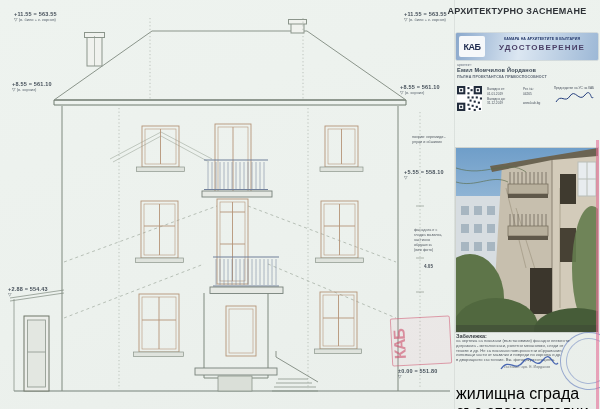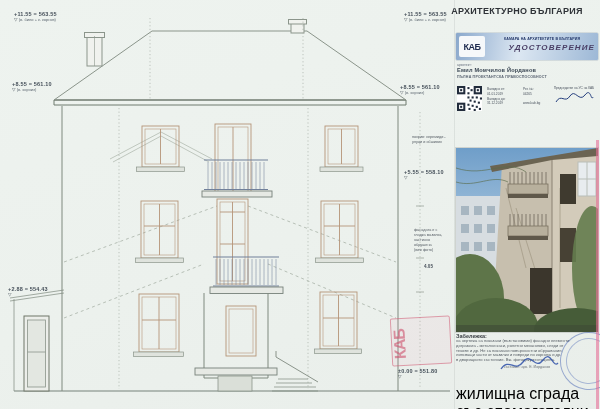--- a/index.html
+++ b/index.html
@@ -22,21 +22,21 @@
   .cert{position:absolute;left:456px;top:33px;width:142px;height:84px;}
   .cert-band{position:absolute;left:0;top:0;width:142px;height:27px;
     background:linear-gradient(100deg,#8aa8cc 0%,#dce7f2 45%,#9db8d6 100%);
     border-radius:1px;box-shadow:0 0 0 .5px rgba(90,110,140,.35);}
   .cert-logo{position:absolute;left:3px;top:3px;width:26px;height:21px;background:#f6f8fa;
     border-radius:2px;display:flex;align-items:center;justify-content:center;
     color:#1d2a4e;font-weight:bold;font-size:9px;letter-spacing:-.5px;}
   .cert-org{position:absolute;left:33px;top:4px;width:106px;font-size:3.6px;font-weight:bold;
     color:#24386b;text-align:center;letter-spacing:.1px;}
   .cert-doc{position:absolute;left:33px;top:10px;width:106px;font-size:8px;font-weight:bold;
-    color:#4a3f66;text-align:right;letter-spacing:1.1px;font-style:italic;}
+    color:#4a3f66;text-align:center;letter-spacing:1.1px;}
   .cert-role{position:absolute;left:1px;top:30px;font-size:3.4px;color:#6a7280;}
   .cert-name{position:absolute;left:1px;top:34px;font-size:5.6px;font-weight:bold;color:#3b4754;letter-spacing:.2px;}
   .cert-qual{position:absolute;left:1px;top:42px;font-size:3.6px;font-weight:bold;color:#5a6472;letter-spacing:.2px;}
   .cert-cols{position:absolute;left:0;top:52px;width:142px;height:30px;}
   .qr{position:absolute;left:1px;top:1px;}
   .cc{position:absolute;font-size:3.2px;color:#4a525e;line-height:1.5;}
   .c1{left:31px;top:2px;width:36px;}
   .c2{left:67px;top:2px;width:30px;}
   .c3{left:95px;top:1px;width:46px;text-align:center;}
   
@@ -208,21 +208,21 @@
   <div class="tiny" style="left:414px;top:228px;width:40px">
     <div>фасадата е с</div>
     <div>гладка мазилка,</div>
     <div>частично</div>
     <div>обрушена</div>
     <div>(виж фото)</div>
   </div>
   <div class="dim" style="left:424px;top:264px">4.05</div>
 
   <div class="title">
-    <div class="t1">АРХИТЕКТУРНО БЪЛГАРИЯ</div>
+    <div class="t1">АРХИТЕКТУРНО ЗАСНЕМАНЕ</div>
   </div>
 
   <div class="cert">
     <div class="cert-band">
       <div class="cert-logo">КАБ</div>
       <div class="cert-org">КАМАРА НА АРХИТЕКТИТЕ В БЪЛГАРИЯ</div>
       <div class="cert-doc">УДОСТОВЕРЕНИЕ</div>
     </div>
     <div class="cert-role">архитект:</div>
     <div class="cert-name">Емил Момчилов Йорданов</div>

